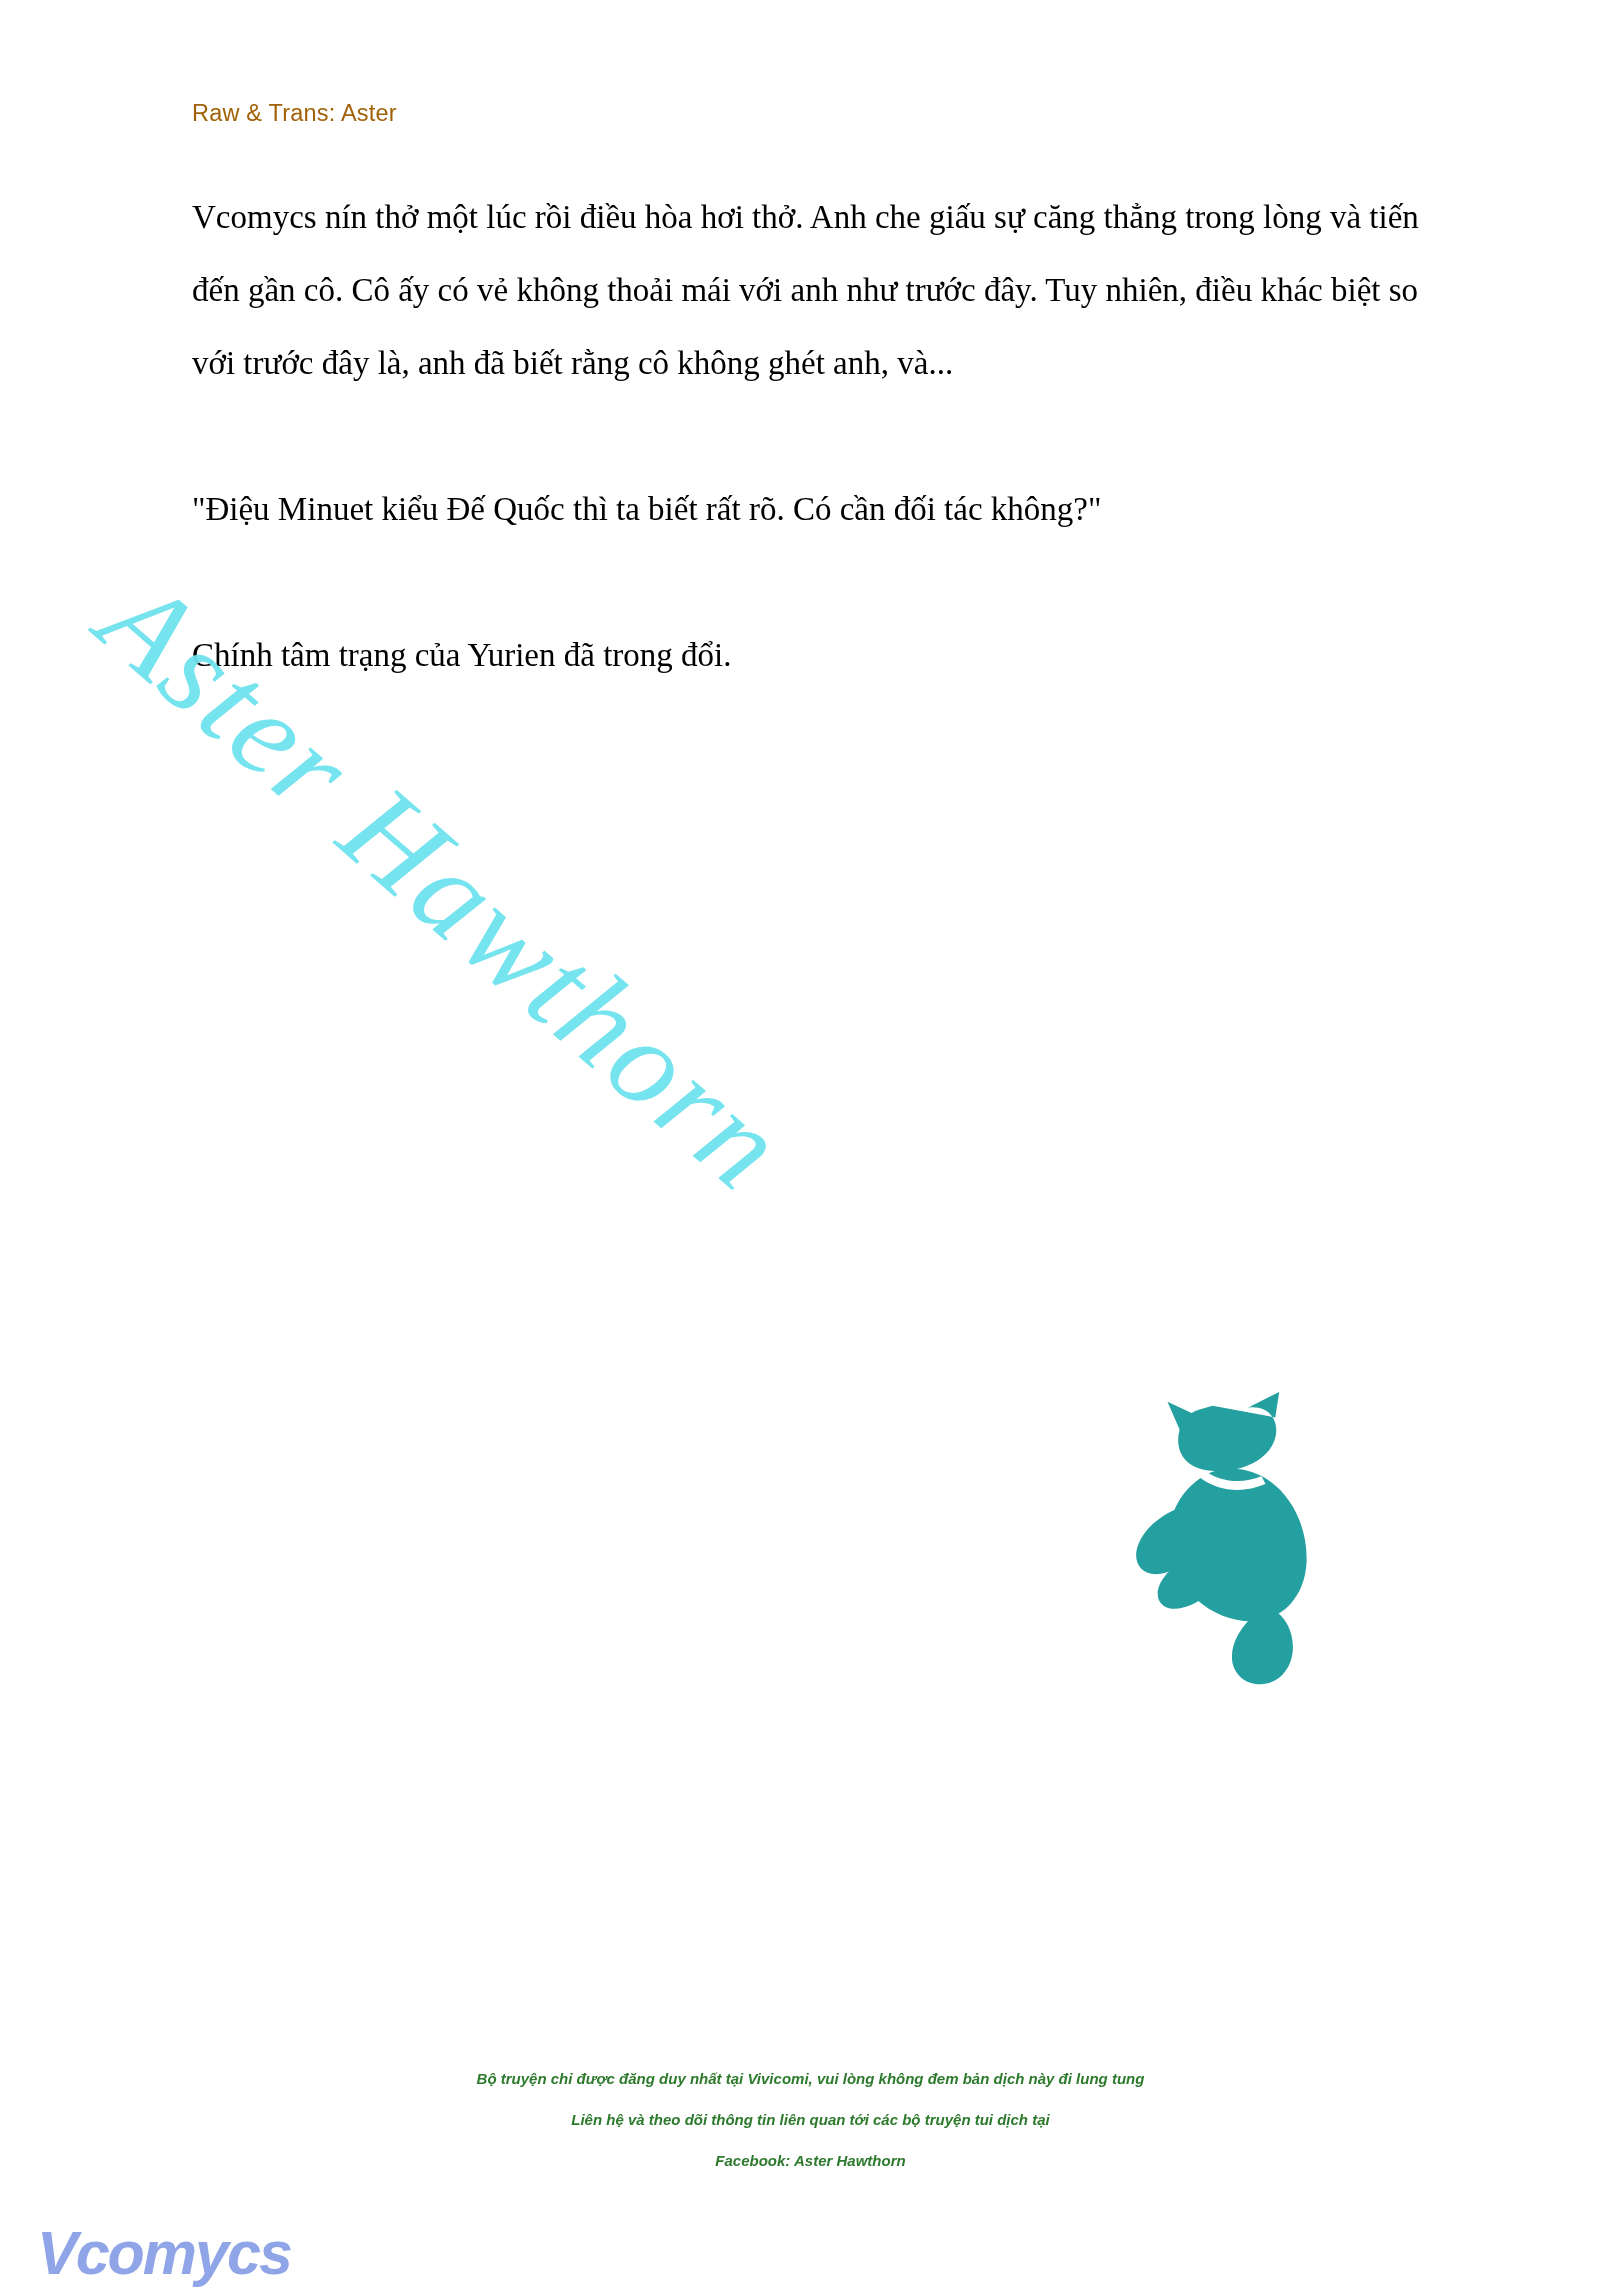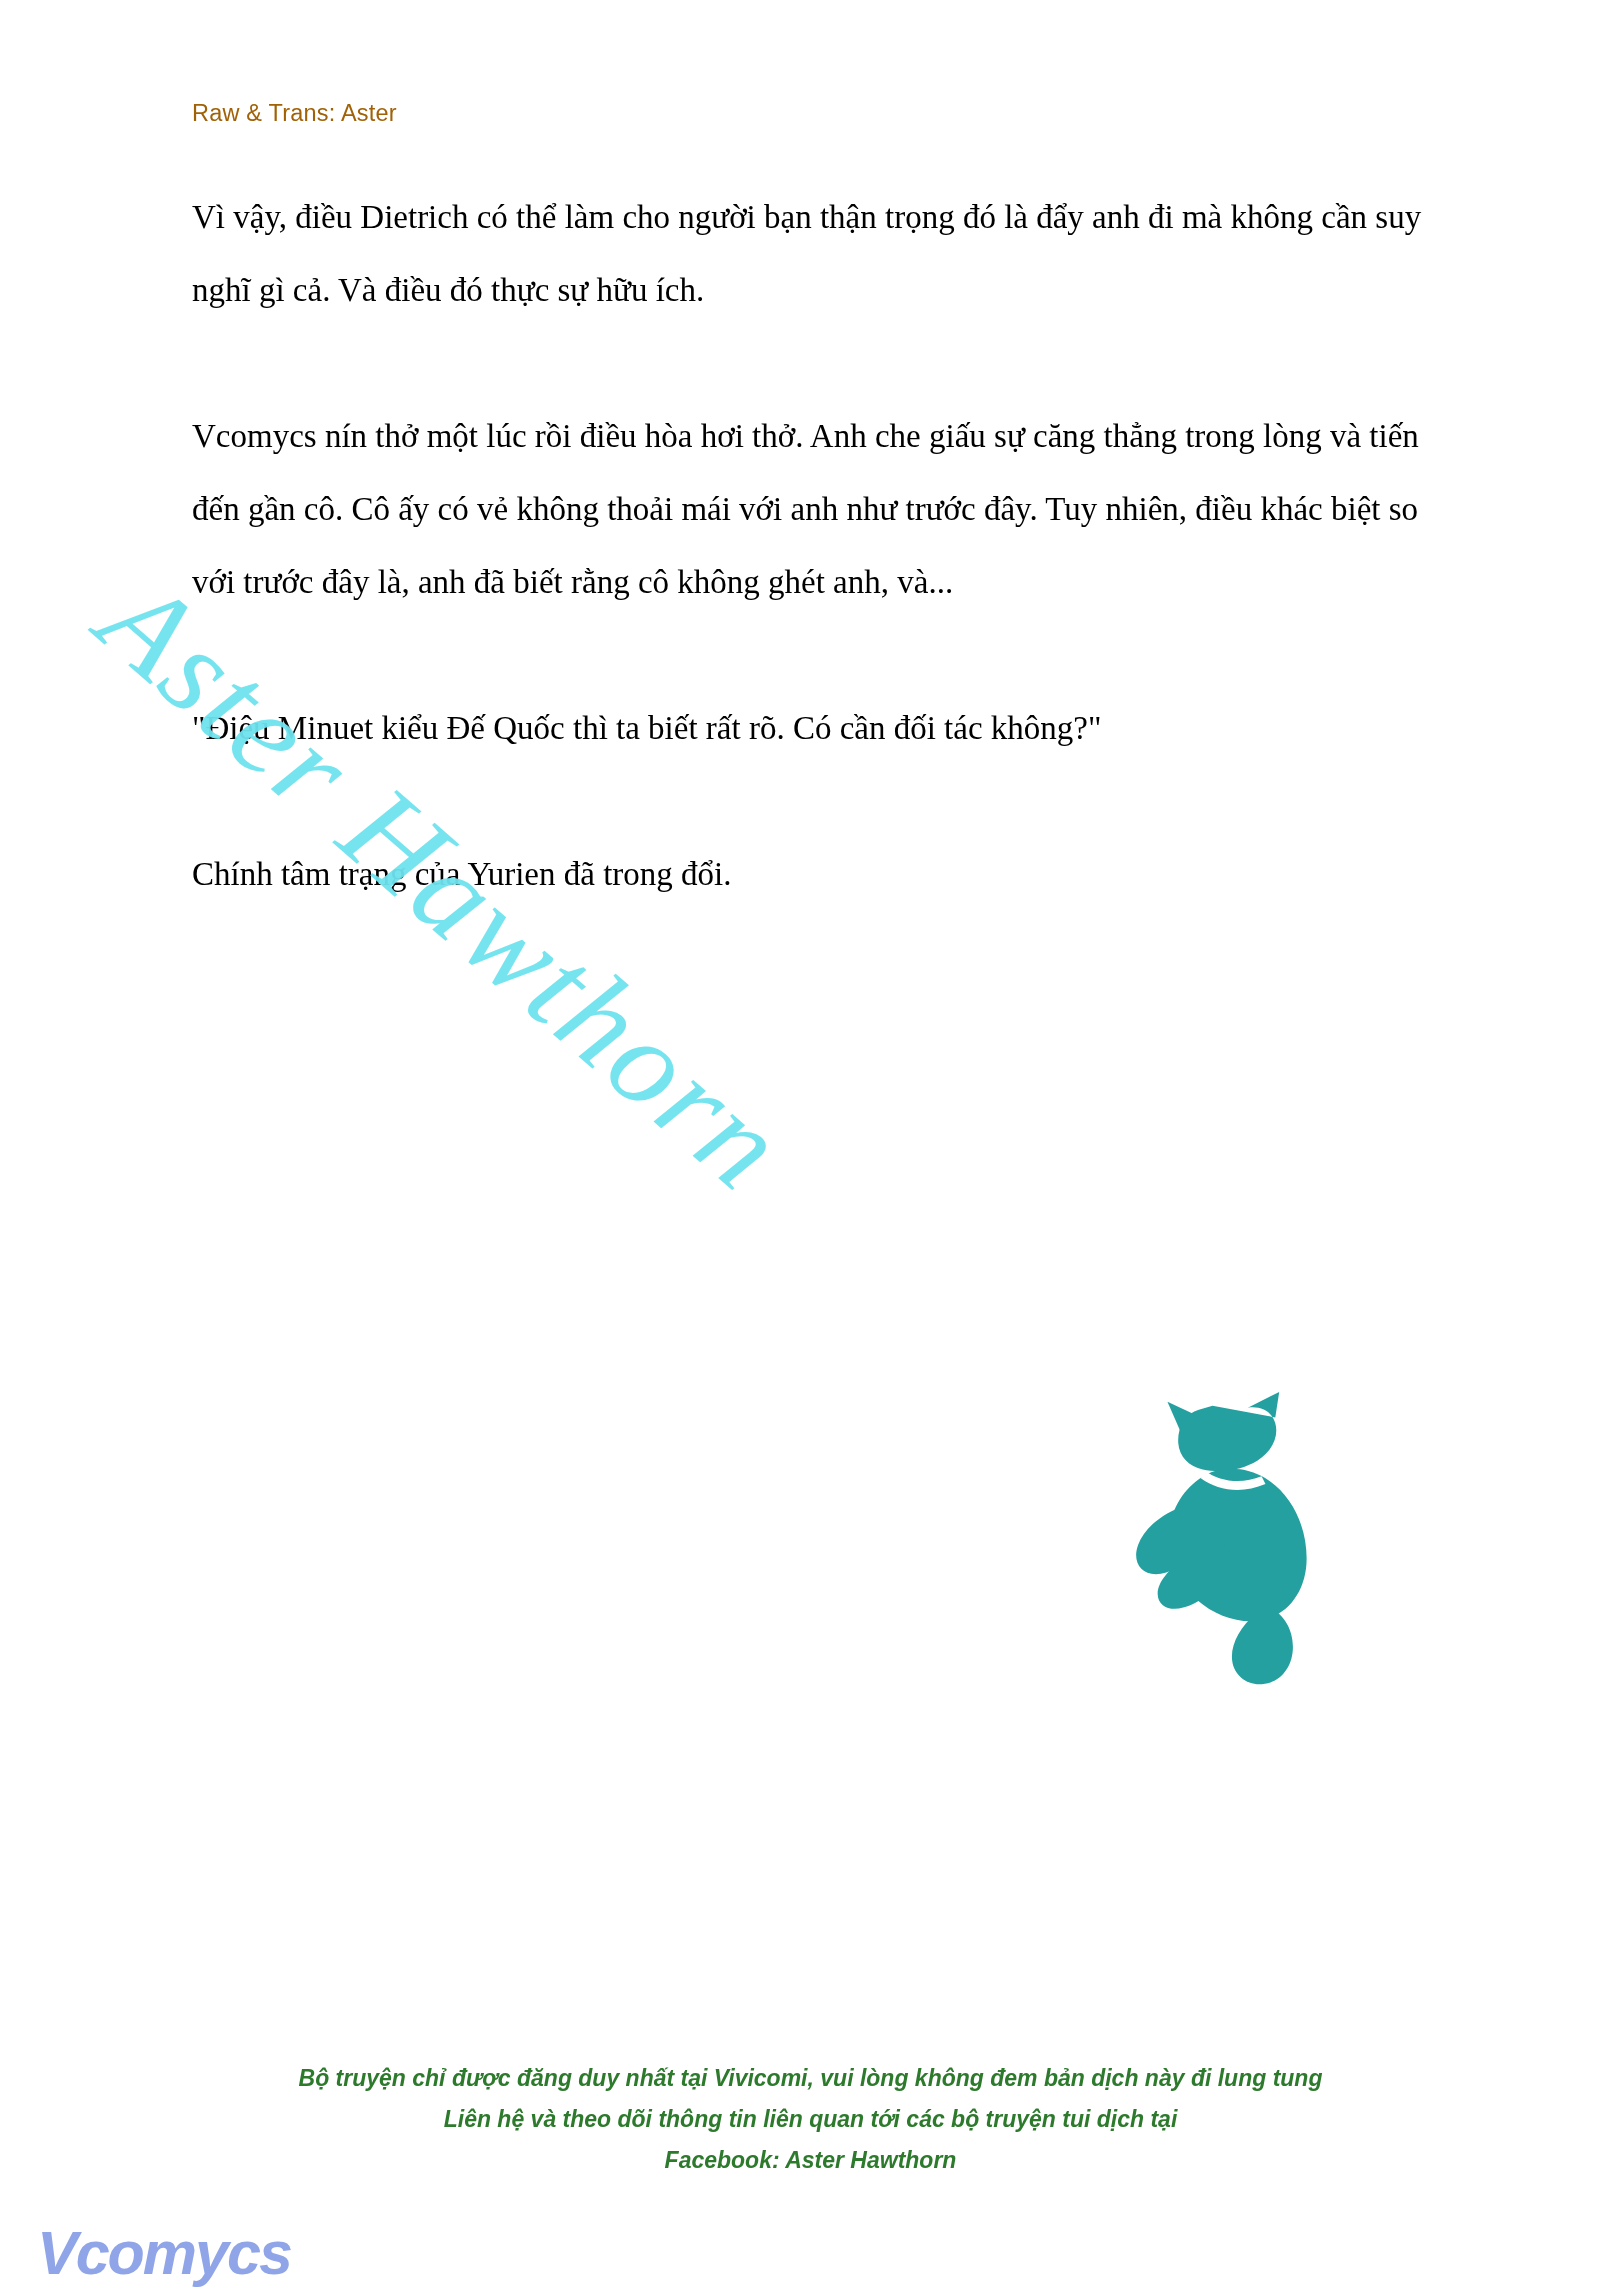--- a/index.html
+++ b/index.html
@@ -84,21 +84,21 @@
   
   .footer {
     position: absolute;
     left: 0;
     right: 0;
     top: 2058px;
     text-align: center;
     font-family: "Liberation Sans", "DejaVu Sans", sans-serif;
     font-weight: bold;
     font-style: italic;
-    font-size: 23px;
+    font-size: 15px;
     line-height: 41px;
     color: #2d7a2d;
     z-index: 3;
   }
   .footer div { white-space: nowrap; }
 
   
   .logo {
     position: absolute;
     left: 37px;
@@ -122,21 +122,20 @@
   }
 </style>
 </head>
 <body>
 
 <div class="page">
 
   <div class="header">Raw &amp; Trans: Aster</div>
 
   <div class="body-text">
-    <p class="para">Vì vậy, điều Dietrich có thể làm cho người bạn thận trọng đó là đẩy anh đi mà không cần suy nghĩ gì cả. Và điều đó thực sự hữu ích.</p>
     <p class="para">Vcomycs nín thở một lúc rồi điều hòa hơi thở. Anh che giấu sự căng thẳng trong lòng và tiến đến gần cô. Cô ấy có vẻ không thoải mái với anh như trước đây. Tuy nhiên, điều khác biệt so với trước đây là, anh đã biết rằng cô không ghét anh, và...</p>
     <p class="para">"Điệu Minuet kiểu Đế Quốc thì ta biết rất rõ. Có cần đối tác không?"</p>
     <p class="para">Chính tâm trạng của Yurien đã trong đổi.</p>
   </div>
 
   <div class="watermark">Aster Hawthorn</div>
 
   <svg class="cat" viewBox="0 0 270 300" aria-hidden="true">
     <g fill="#25a0a0">
 

